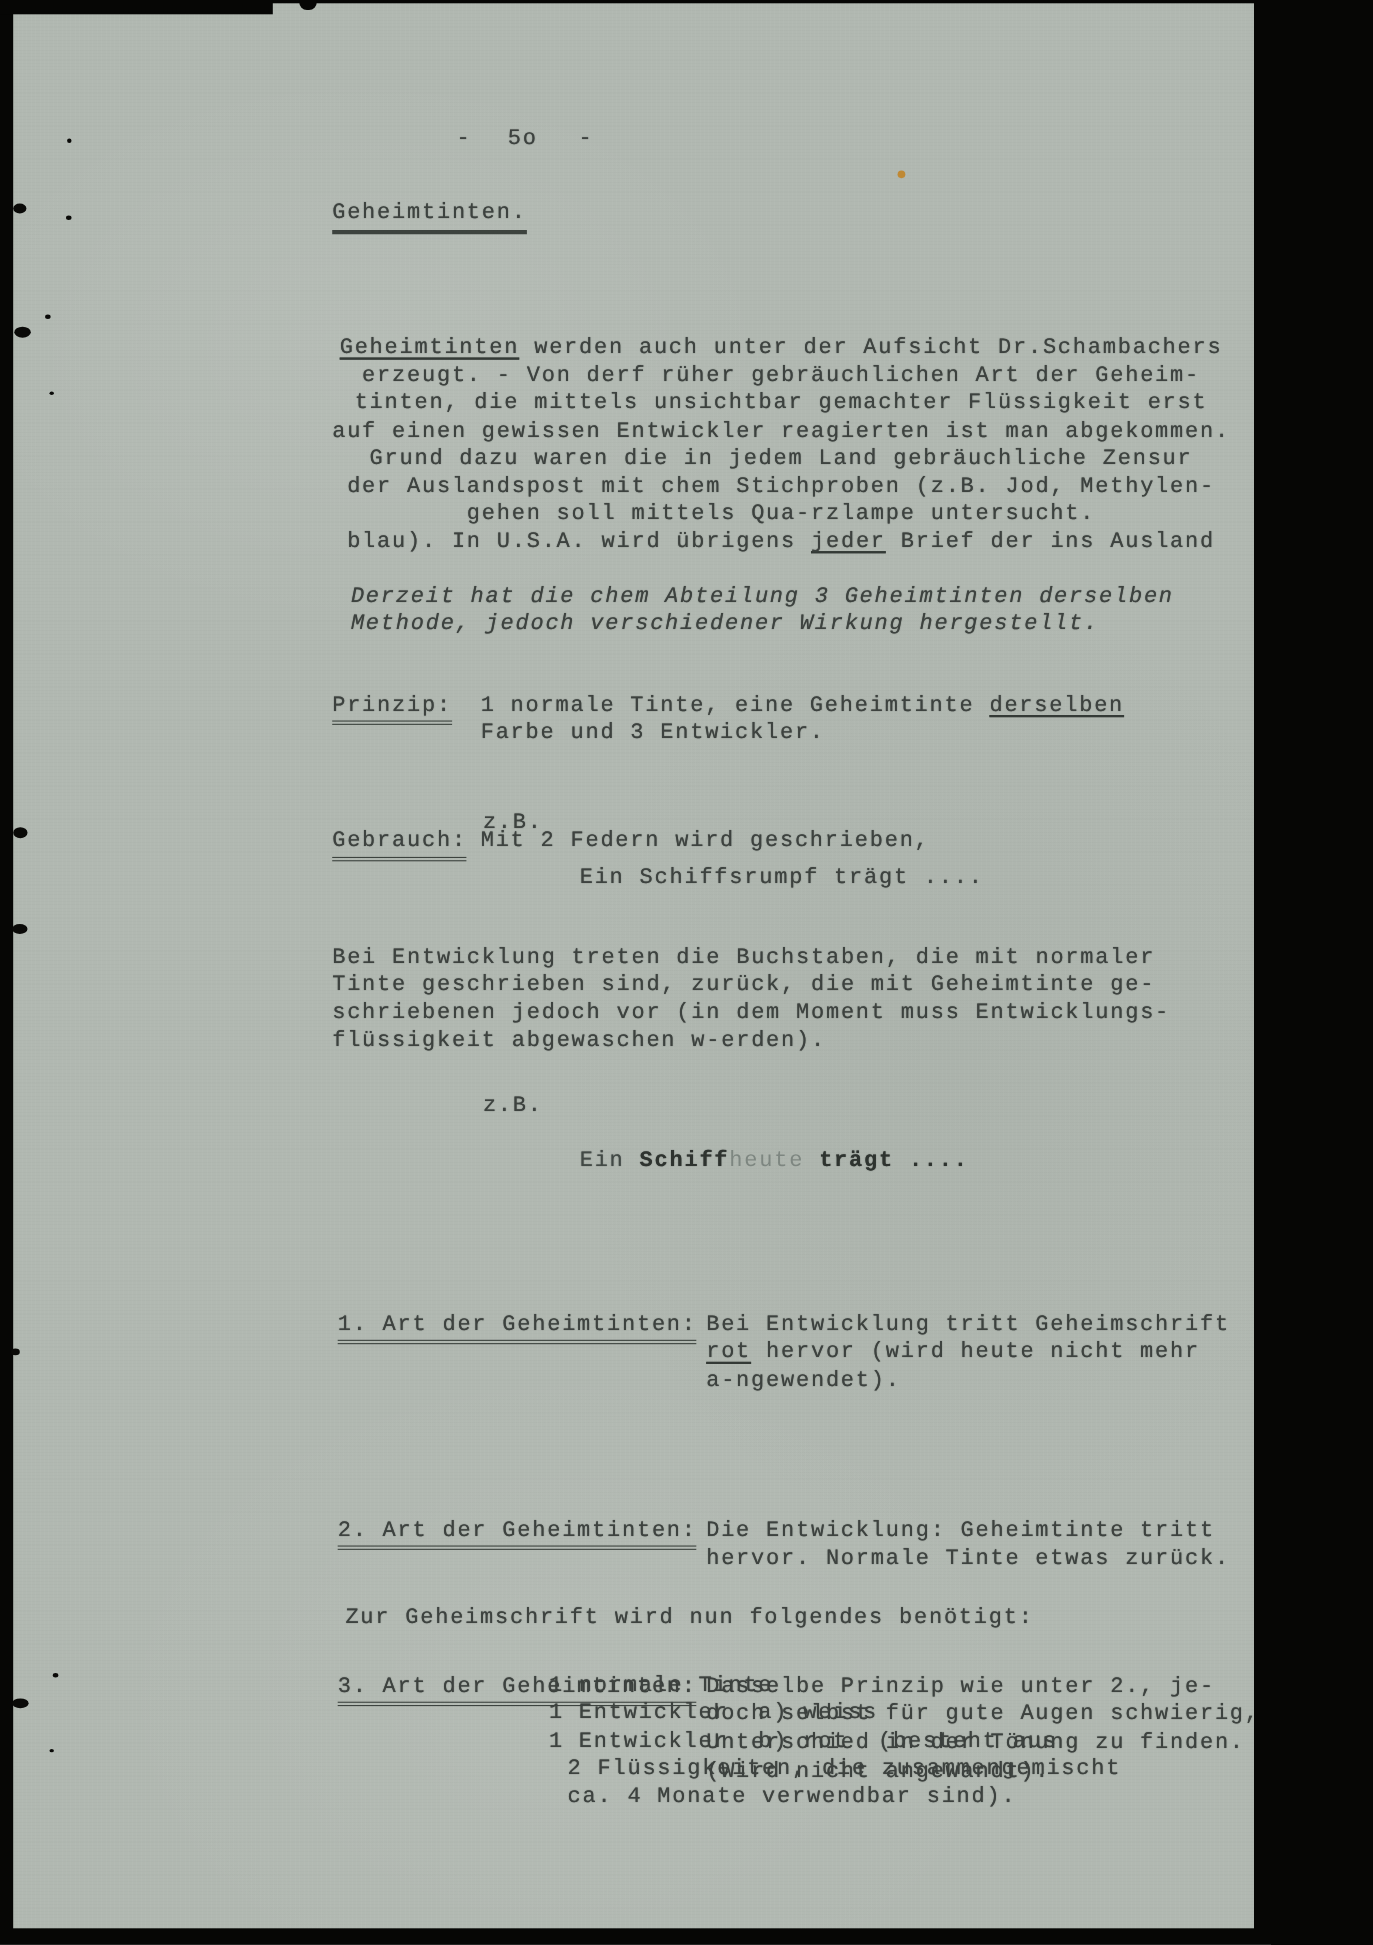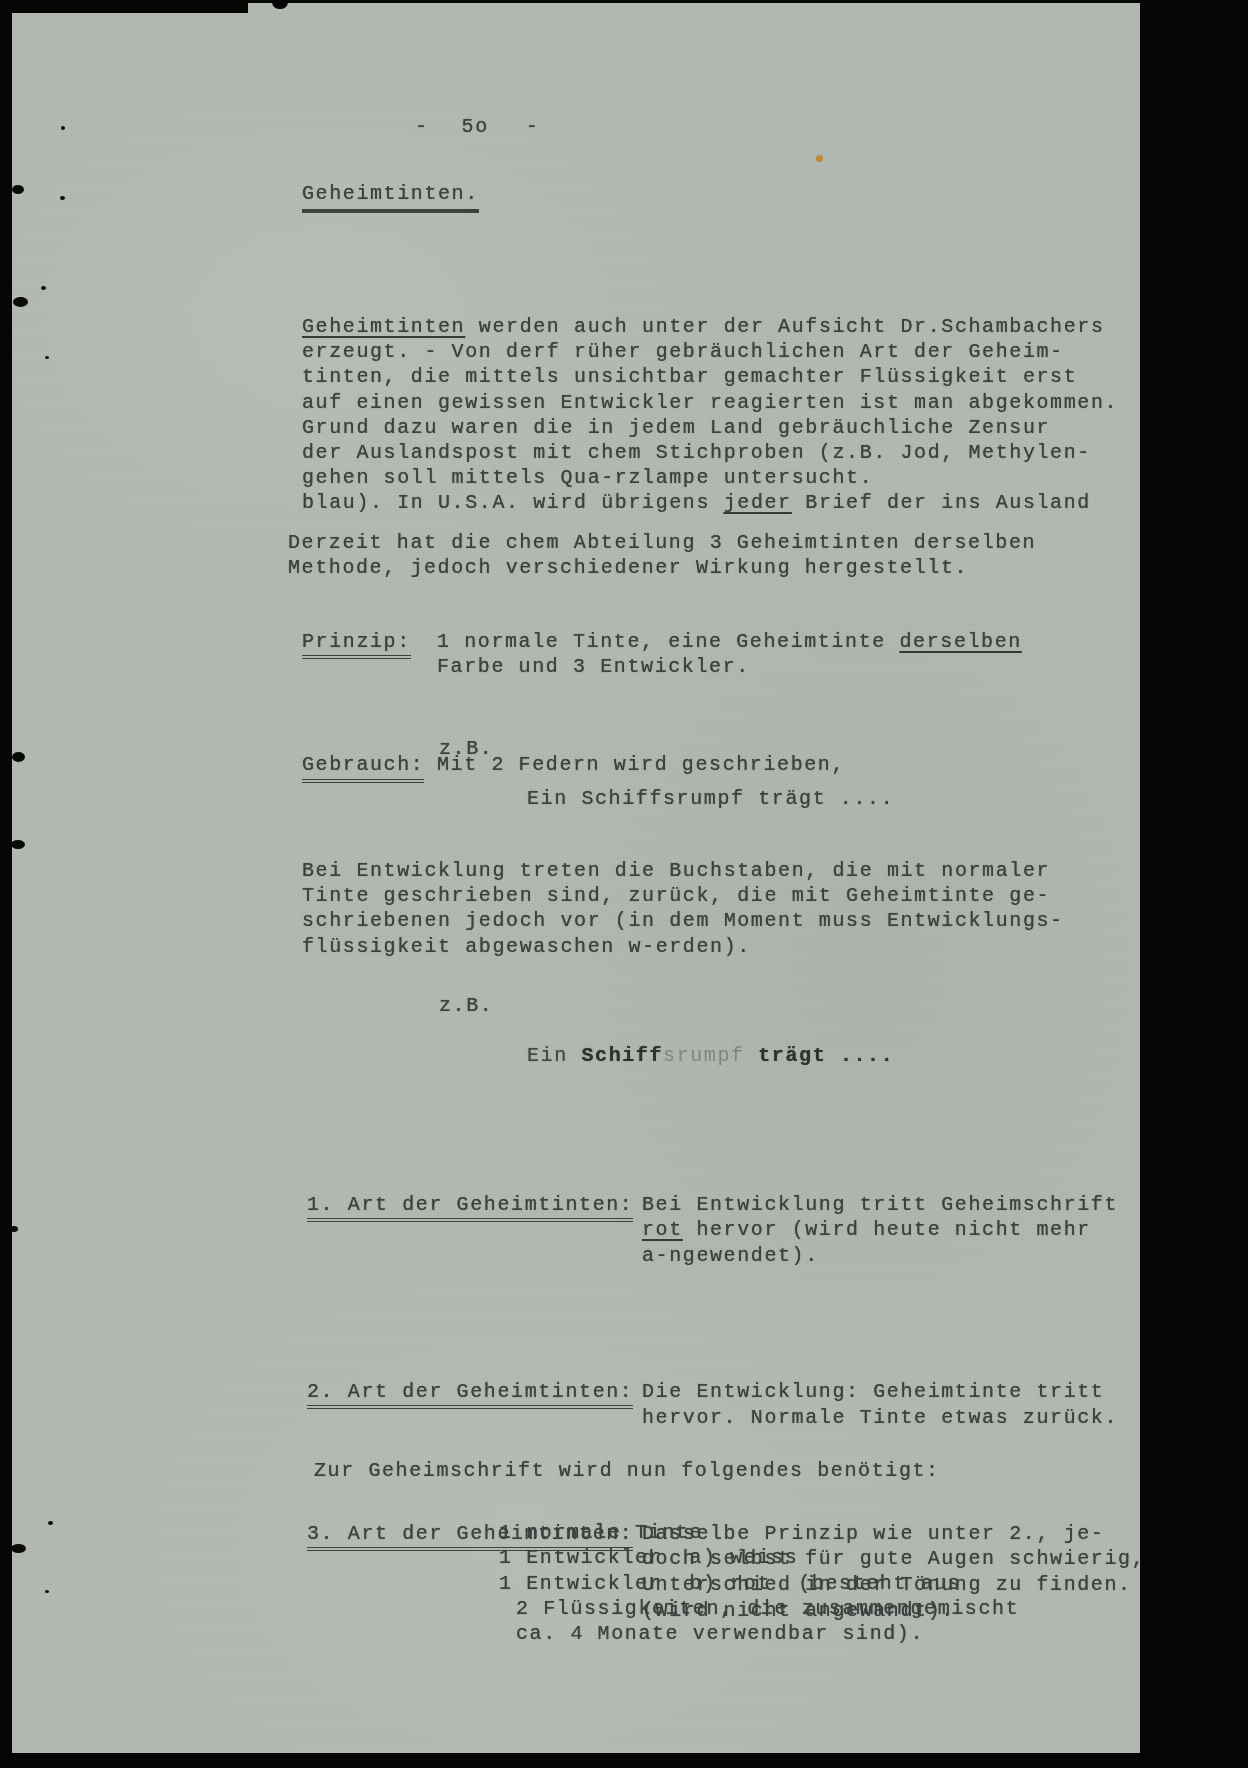--- a/index.html
+++ b/index.html
@@ -36,22 +36,22 @@
   #blk-list .line{line-height:25.3px;}
   #blk-list .indented{margin-left:17px;}
   .faint{color:rgba(74,84,80,0.48);text-shadow:none;}
   .boldseg{font-weight:bold;color:#2e332f;}
   .mid{color:rgba(62,70,66,0.8);}
   
   #blk-pagenum{top:112px;left:403px;}
   #blk-pagenum span{display:inline-block;white-space:pre;}
   #blk-pagenum .pn-val{margin-left:33px;margin-right:37px;}
   #blk-title{top:179px;left:290px;text-align:center;}
-  #blk-para1{top:311px;left:290px;}
-  #blk-para2{top:527px;left:276px;}
+  #blk-para1{top:301px;left:290px;text-align:center;}
+  #blk-para2{top:527px;left:307px;font-style:italic;}
   #blk-prinzip{top:626px;left:290px;}
   #blk-gebrauch{top:699px;left:290px;}
   #blk-zb1{top:733px;left:427px;}
   #blk-ex1{top:783px;left:515px;}
   #blk-para3{top:855px;left:290px;}
   #blk-zb2{top:990px;left:427px;}
   #blk-ex2{top:1040px;left:515px;}
   #blk-art1{top:1113px;left:295px;}
   #blk-art2{top:1223px;left:295px;}
   #blk-art3{top:1313px;left:295px;}
@@ -133,21 +133,21 @@
       <div class="line">Tinte geschrieben sind, zurück, die mit Geheimtinte ge-</div>
       <div class="line">schriebenen jedoch vor (in dem Moment muss Entwicklungs-</div>
       <div class="line">flüssigkeit abgewaschen w-erden).</div>
     </div>
 
     <div class="block" id="blk-zb2">
       <div class="line">z.B.</div>
     </div>
 
     <div class="block" id="blk-ex2">
-      <div class="line"><span class="mid">Ein </span><span class="boldseg">Schiff</span><span class="faint">srumpf </span><span class="boldseg">trägt ....</span></div>
+      <div class="line"><span class="mid">Ein </span><span class="boldseg">Schiff</span><span class="faint">heute </span><span class="boldseg">trägt ....</span></div>
     </div>
 
     <div class="block row art" id="blk-art1">
       <span class="label"><span class="dbl">1. Art der Geheimtinten:</span></span>
       <div class="content-art">
         <div class="line">Bei Entwicklung tritt Geheimschrift</div>
         <div class="line"><span class="u">rot</span><span> hervor (wird heute nicht mehr</span></div>
         <div class="line">a-ngewendet).</div>
       </div>
     </div>

